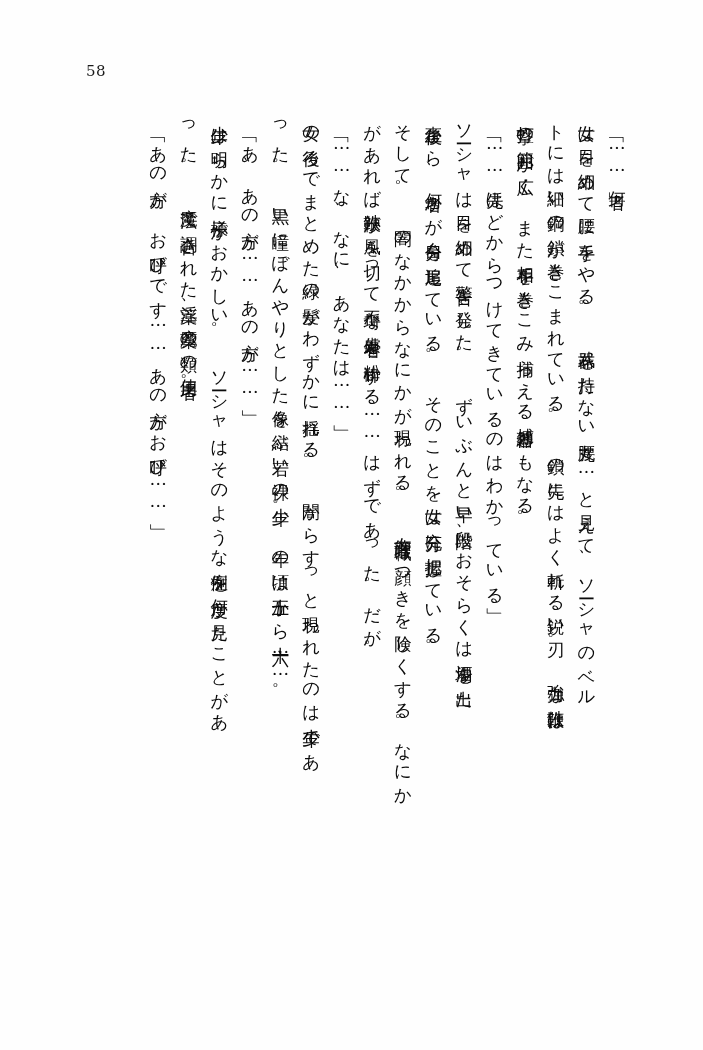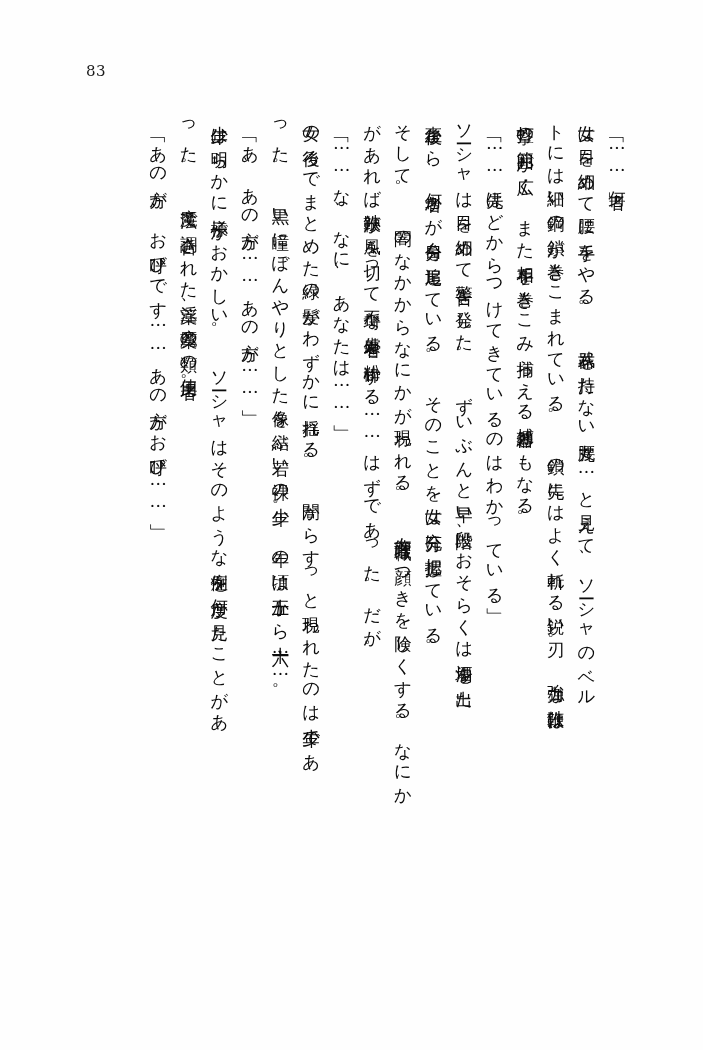--- a/index.html
+++ b/index.html
@@ -55,21 +55,21 @@
   }
   .vline.indent {
     padding-top: 19px;
   }
 </style>
 </head>
 <body>
 
 <div class="page">
 
-  <div class="page-number">83</div>
+  <div class="page-number">58</div>
 
   <div class="text-block">
     <div class="vline indent">「……何者」</div>
     <div class="vline">女は目を細めて腰に手をやる。　武器を持たない丸腰……と見えて、ソーシャのベル</div>
     <div class="vline">トには細い鋼の鎖が巻きこまれている。　鎖の先にはよく斬れる鋭い刃。　強力な鉄鞭は、</div>
     <div class="vline">打撃の範囲が広く、また相手を巻きこみ捕らえる捕縛器ともなる。</div>
     <div class="vline indent">「……先ほどからつけてきているのはわかっている」</div>
     <div class="vline">ソーシャは目を細めて警告を発した。　ずいぶんと早い段階、おそらくは酒場を出た</div>
     <div class="vline">直後から、何者かが自分を追尾している。　そのことを女は充分に把握している。</div>
     <div class="vline">そして。　闇のなかからなにかが現われる。　女管理職は顔つきを険しくする。なにか</div>

